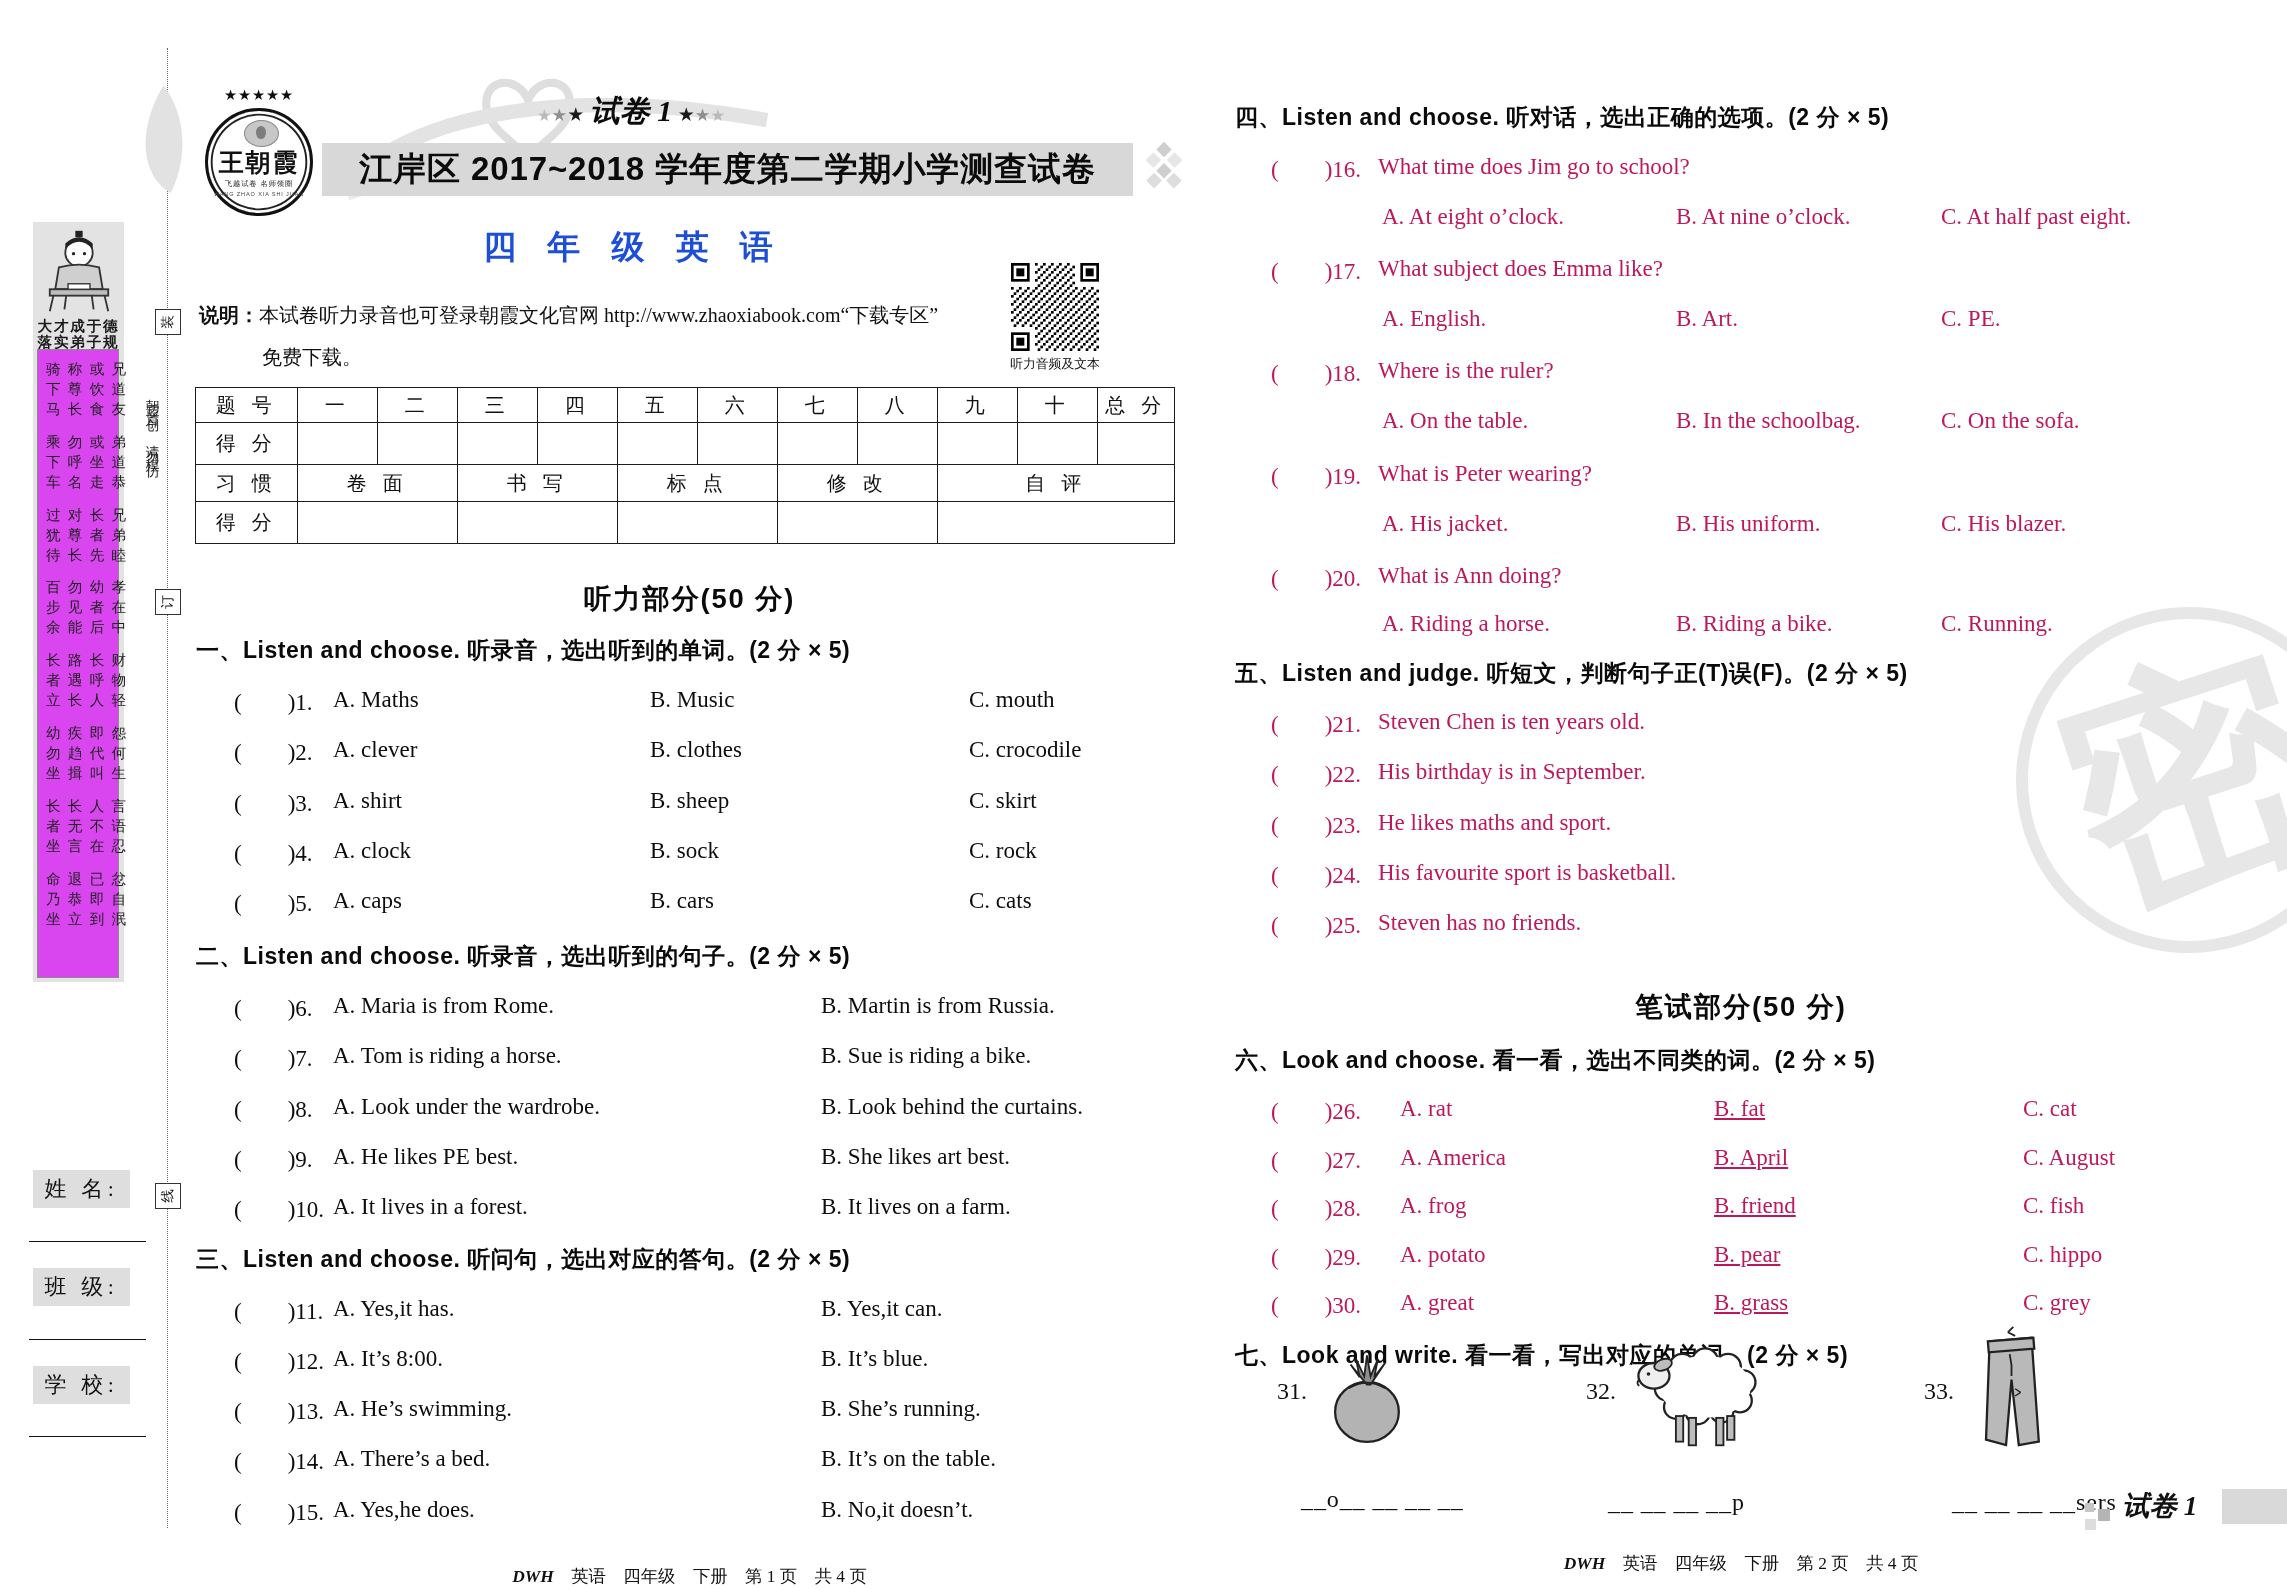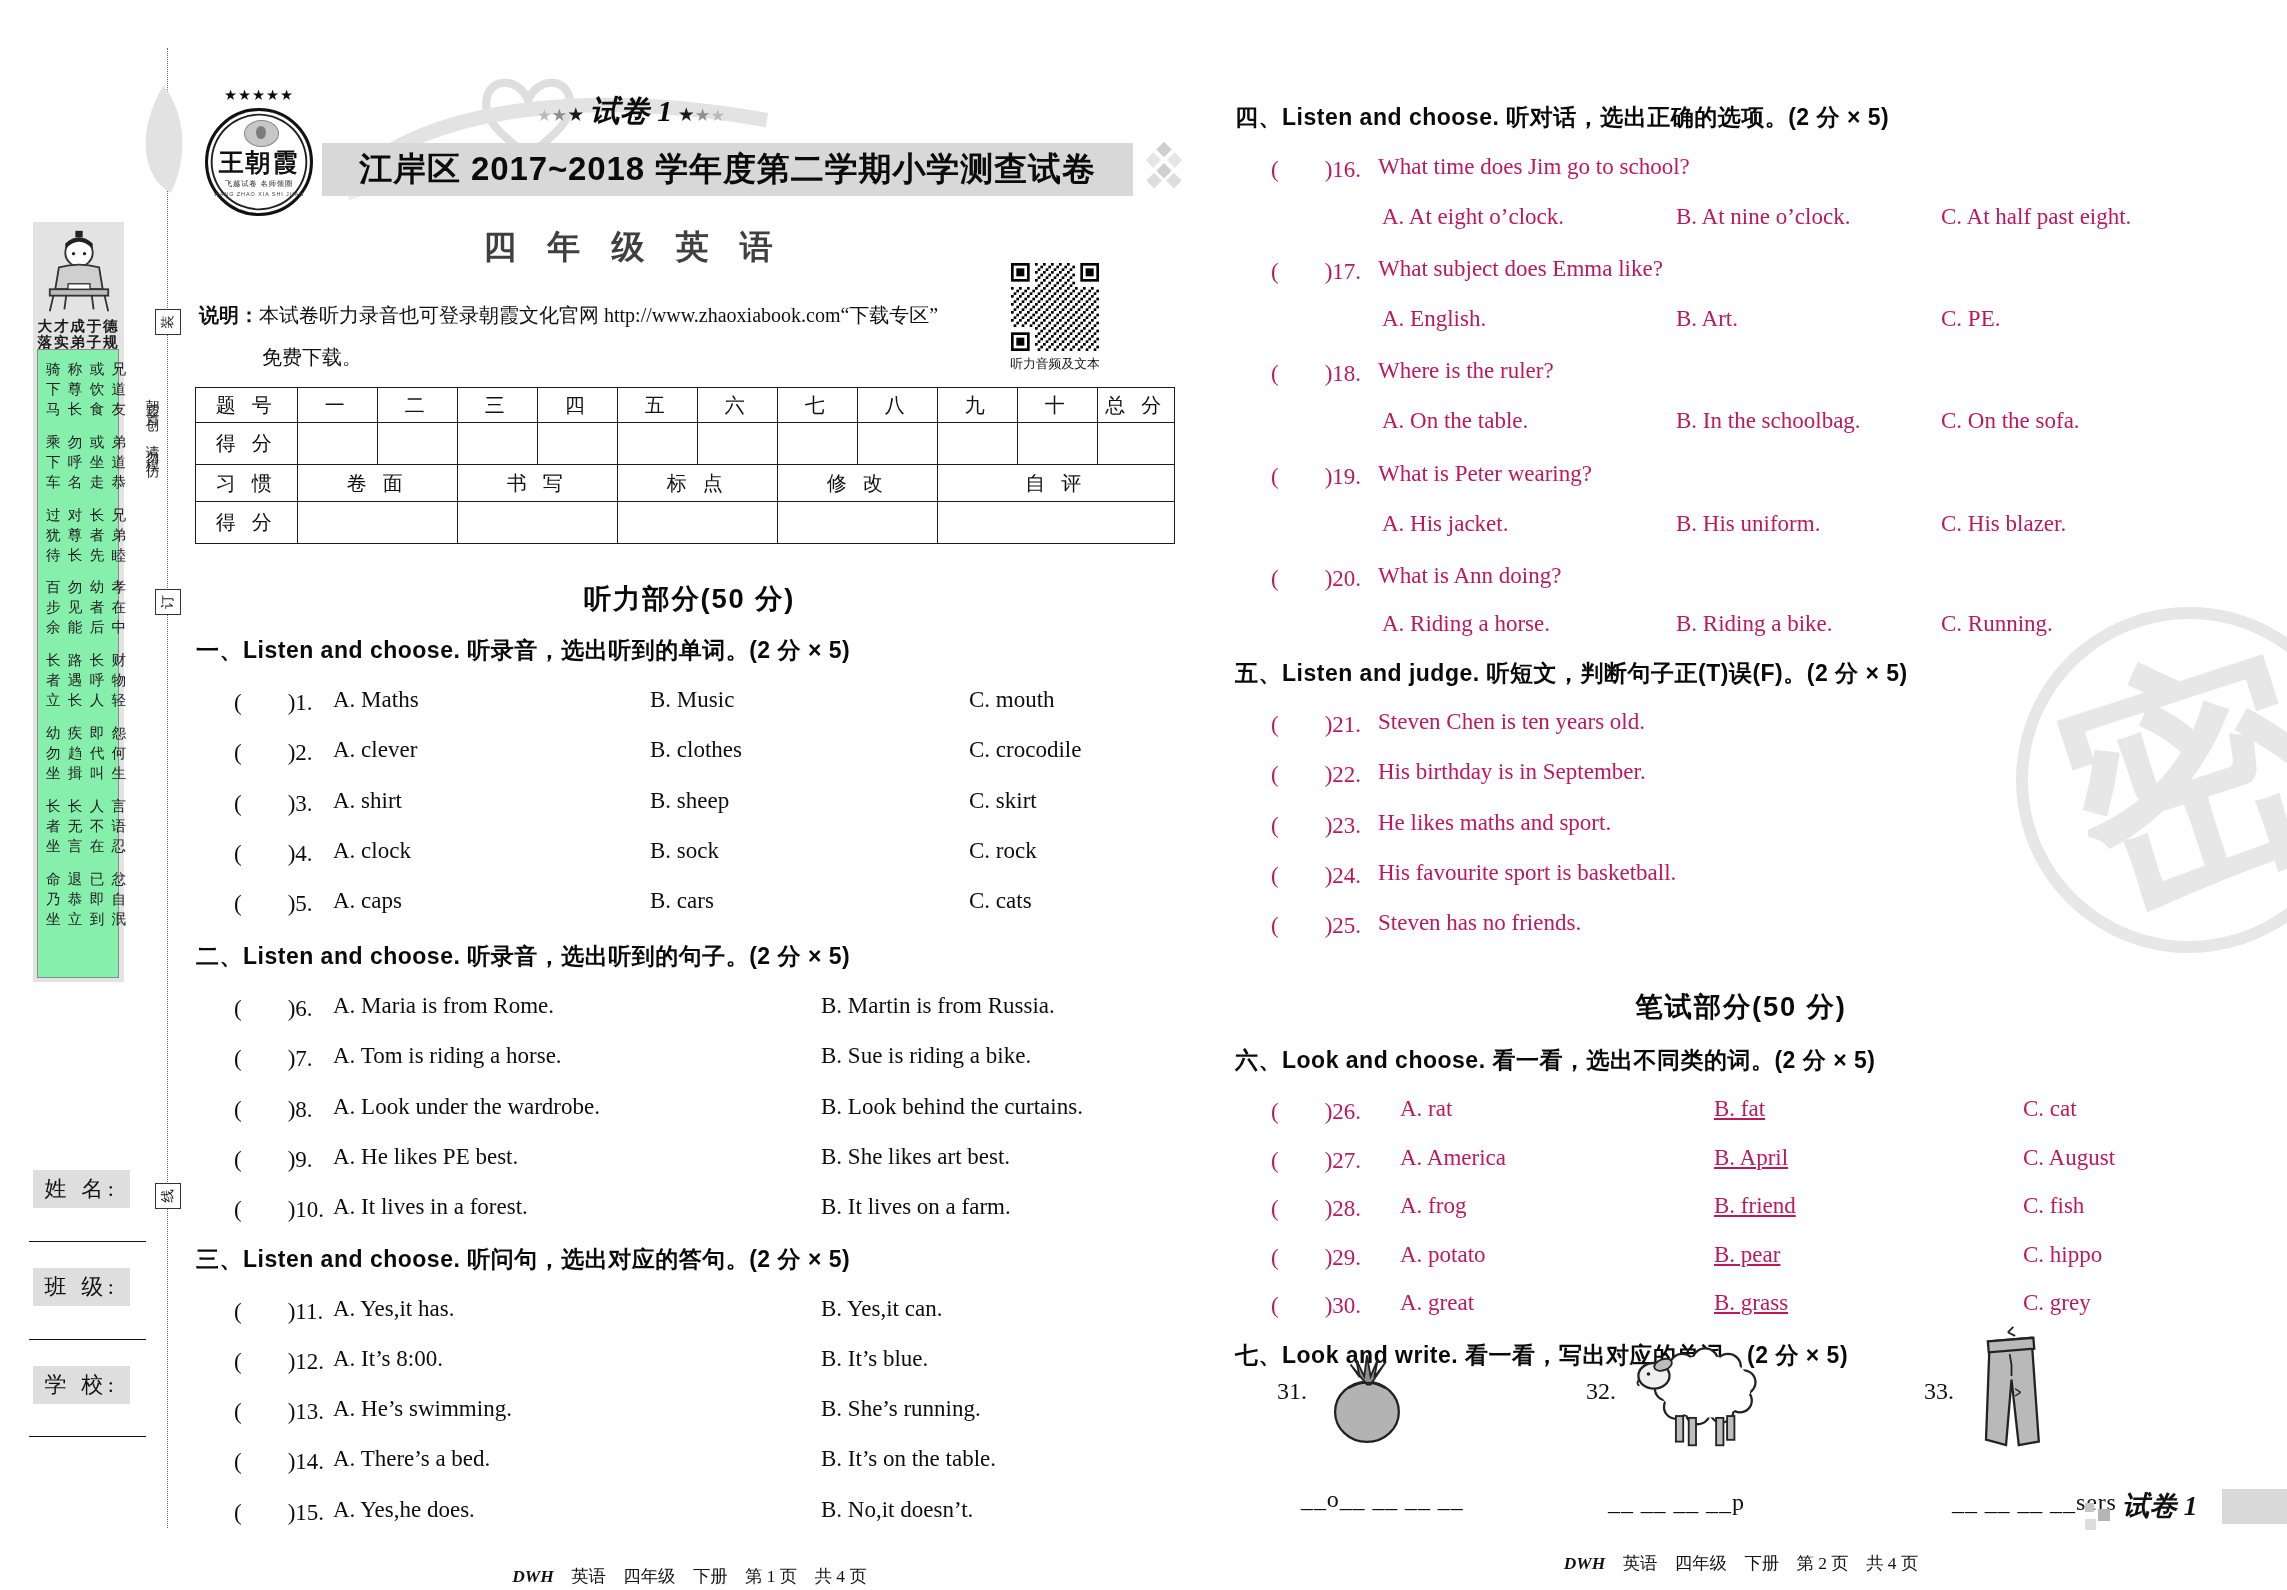--- a/index.html
+++ b/index.html
@@ -8,21 +8,21 @@
   .abs{position:absolute;}
   
   .watermark{position:absolute;left:2016px;top:607px;width:322px;height:322px;
      border:12.8px solid #e7e7e7;border-radius:50%;transform:rotate(-18deg);
      display:flex;align-items:center;justify-content:center;z-index:0;}
   .watermark span{font-family:"Liberation Serif",serif;font-weight:bold;font-size:242px;color:#e7e7e7;line-height:1;}
   
   .sidebar{position:absolute;left:33px;top:222px;width:91px;height:760px;background:#e3e3e3;z-index:1;}
   .motto{position:absolute;left:0;width:91px;text-align:center;font-family:"Liberation Serif",serif;
          font-weight:bold;font-size:14.6px;letter-spacing:1.8px;color:#1a1a1a;}
-  .verse-box{position:absolute;left:3.7px;top:127px;width:82px;height:629px;background:#86efac;border:0.9px solid #8b8b8b;box-sizing:border-box;padding-top:9.1px;}
+  .verse-box{position:absolute;left:3.7px;top:127px;width:82px;height:629px;background:#d946ef;border:0.9px solid #8b8b8b;box-sizing:border-box;padding-top:9.1px;}
   .v-group{margin-bottom:12.8px;}
   .v-line{font-family:"Liberation Serif",serif;font-size:14.6px;line-height:20px;letter-spacing:7.3px;padding-left:8.2px;color:#222;white-space:pre;}
   .field-label{position:absolute;left:33px;width:97px;height:38px;background:#dedede;z-index:1;
      font-family:"Liberation Serif",serif;font-size:22px;letter-spacing:4.6px;color:#111;
      display:flex;align-items:center;justify-content:center;}
   .field-line{position:absolute;left:29px;width:117px;border-bottom:1.8px solid #111;z-index:1;}
   
   .bind-line{position:absolute;left:167px;top:48px;height:1480px;border-left:1.8px dotted #666;z-index:1;}
   .bind-text{position:absolute;left:143px;top:388px;writing-mode:vertical-rl;font-size:13.7px;letter-spacing:6.4px;
      color:#222;font-family:"Liberation Serif",serif;z-index:2;}
@@ -44,21 +44,21 @@
   .star-title{position:absolute;left:439px;top:91px;width:384px;text-align:center;z-index:2;white-space:pre;}
   .star-title .st-o{color:#b9b9b9;font-size:16.4px;}
   .star-title .st-m{color:#8f8f8f;font-size:17.4px;}
   .star-title .st-i{color:#1a1a1a;font-size:19px;}
   .star-title .st-label{font-family:"Liberation Serif",serif;font-weight:bold;font-style:italic;font-size:30px;color:#0c0c0c;padding:0 5.5px;}
   .banner{position:absolute;left:322px;top:143px;width:811px;height:53px;background:#d8d8d8;z-index:1;
      display:flex;align-items:center;justify-content:center;font-weight:bold;font-size:33px;letter-spacing:0.9px;color:#0b0b0b;}
   .diamonds{position:absolute;left:1144px;top:150px;width:40px;height:40px;transform:rotate(45deg);z-index:1;}
   .diamonds i{position:absolute;width:11px;height:11px;}
   .subtitle{position:absolute;left:195px;top:225px;width:877px;text-align:center;font-weight:bold;font-size:33px;
-     letter-spacing:11px;color:#404040;z-index:1;}
+     letter-spacing:11px;color:#1d4ed8;z-index:1;}
   .note1{position:absolute;left:199px;top:302px;font-size:20px;z-index:1;white-space:pre;}
   .note1 .nlab{font-weight:bold;font-family:"Liberation Sans",sans-serif;}
   .note1 .ntxt,.note2{font-family:"Liberation Serif",serif;}
   .note2{position:absolute;left:262px;top:344px;font-size:20px;z-index:1;}
   .qr{position:absolute;left:1011px;top:263px;z-index:1;}
   .qr-caption{position:absolute;left:989px;top:356px;width:132px;text-align:center;font-size:12.8px;
      font-family:"Liberation Serif",serif;z-index:1;}
   
   .score-table{position:absolute;left:195px;top:387px;z-index:1;border-collapse:collapse;table-layout:fixed;}
   .score-table td{border:1.8px solid #1c1c1c;text-align:center;font-family:"Liberation Serif",serif;

